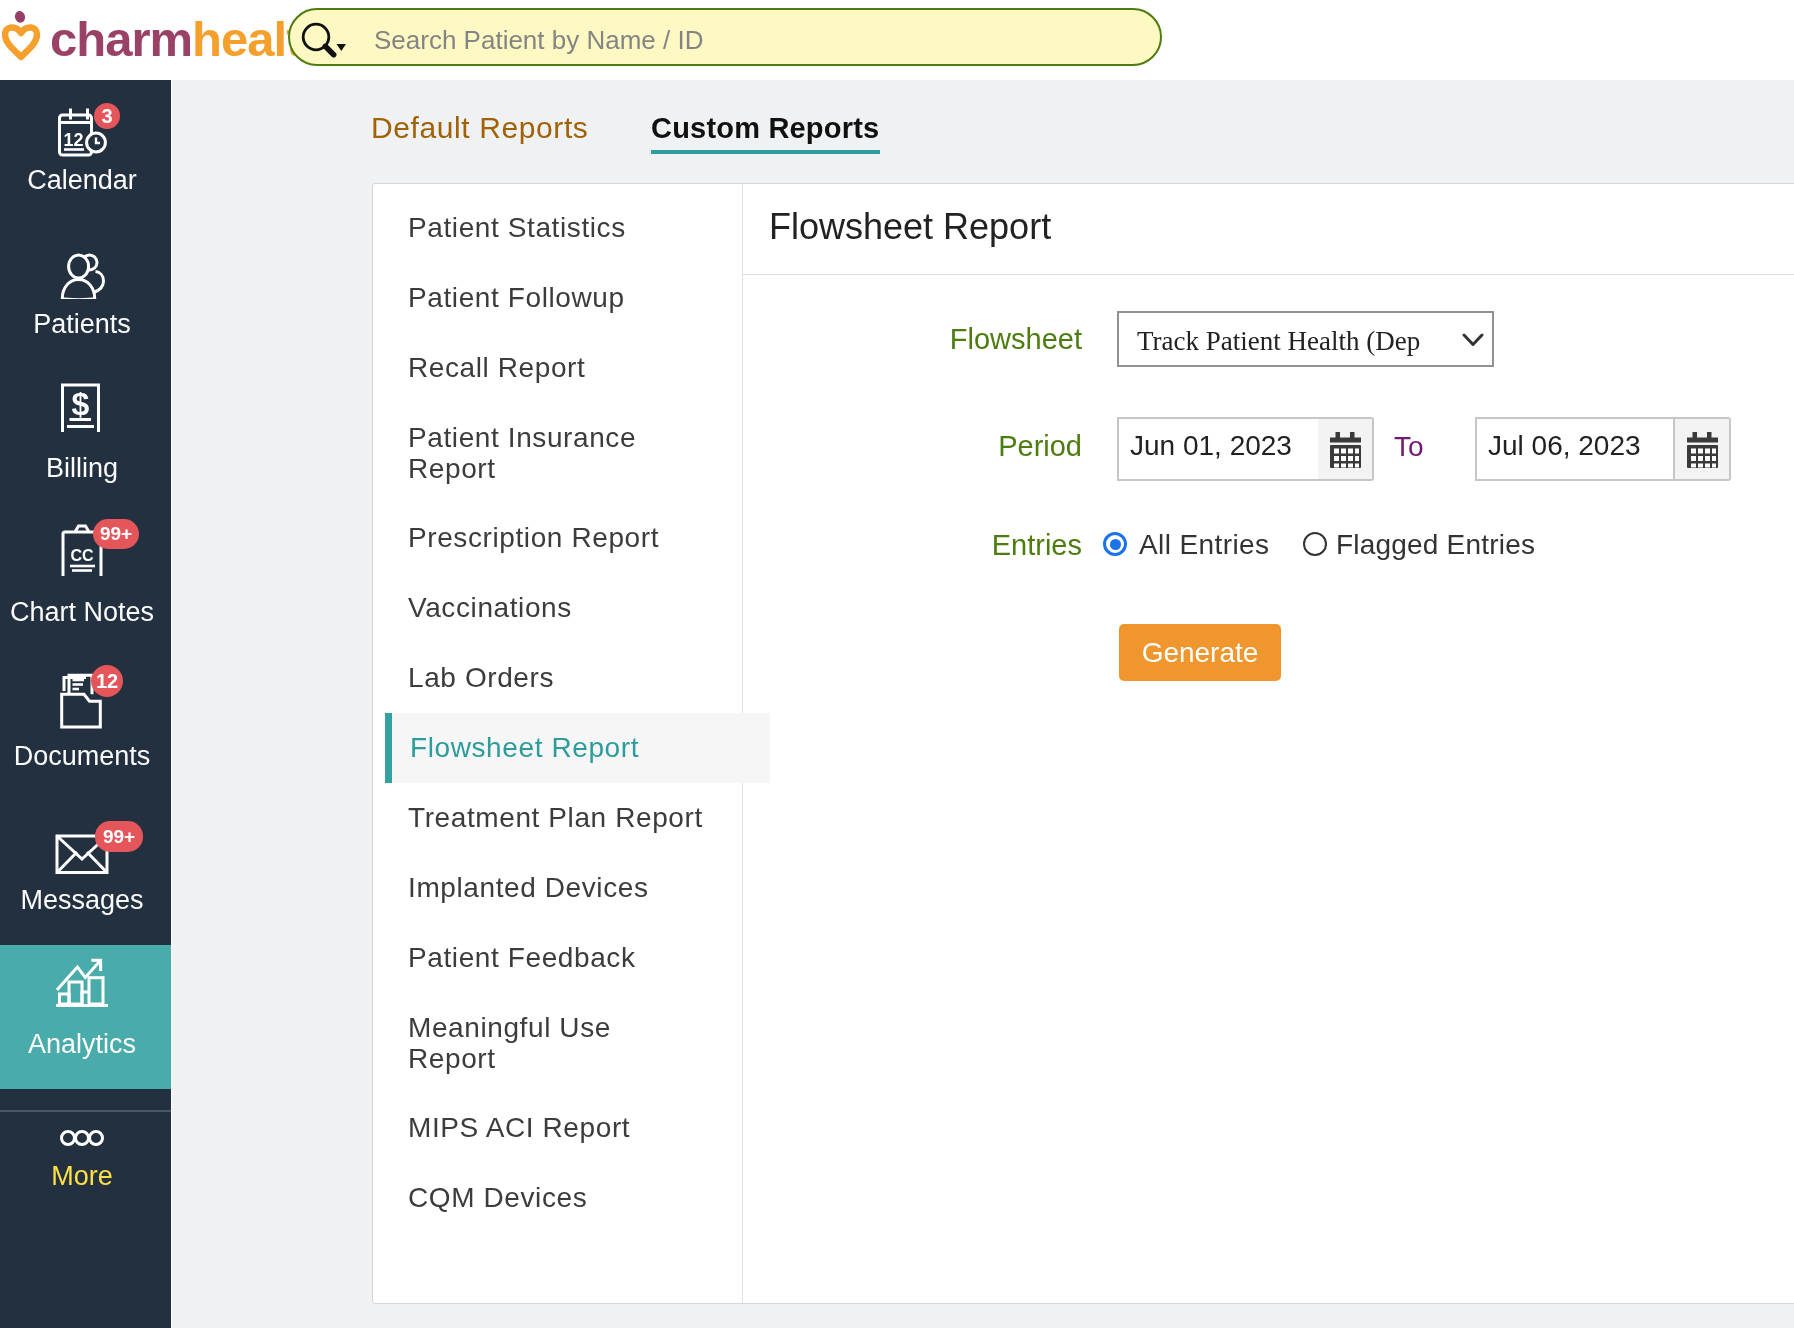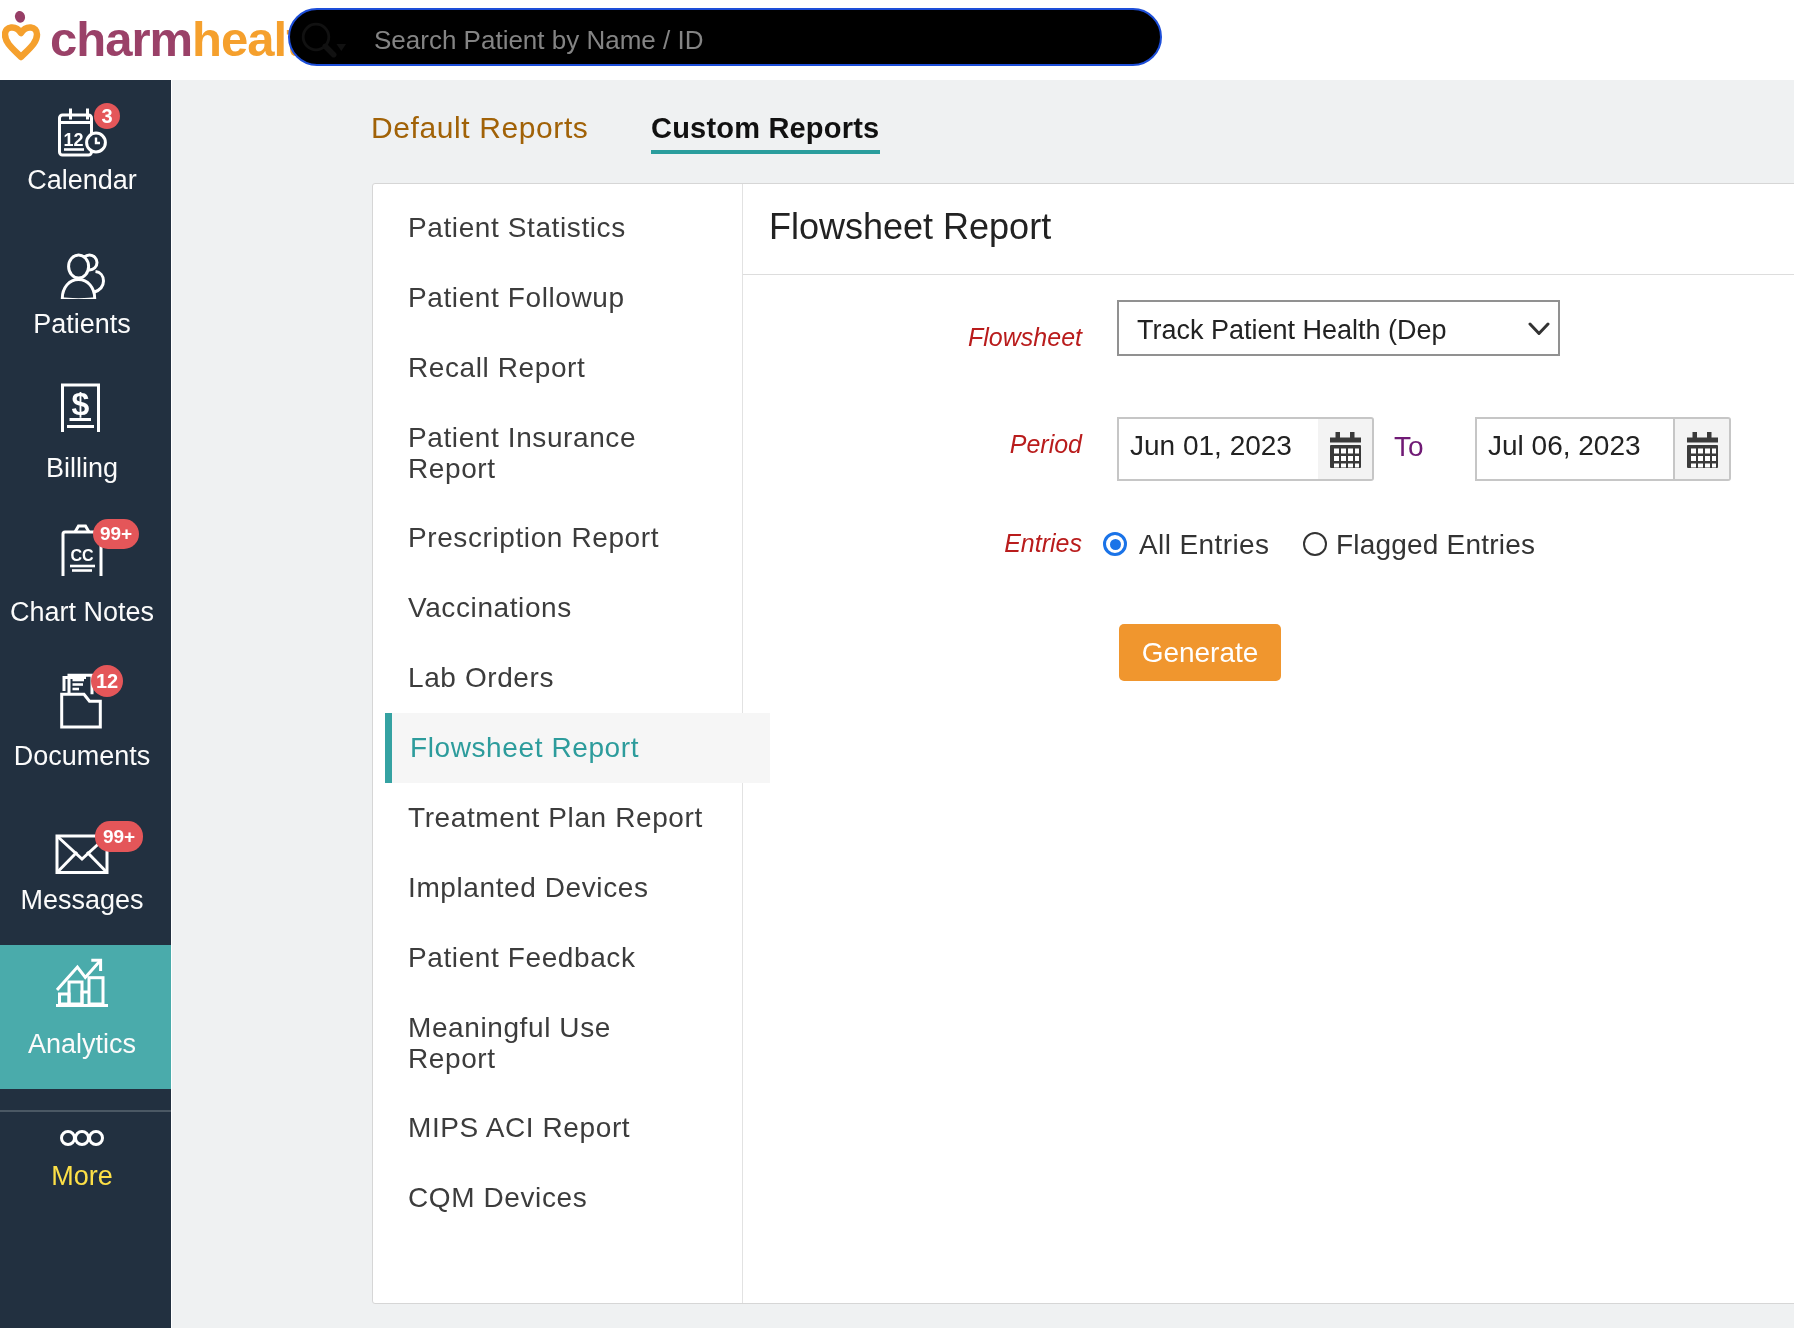--- a/index.html
+++ b/index.html
@@ -5,21 +5,21 @@
 * { margin:0; padding:0; box-sizing:border-box; }
 html,body { width:1794px; height:1328px; font-family:"Liberation Sans", sans-serif; background:#fff; overflow:hidden; }
 #stage { position:relative; width:1794px; height:1328px; }
 
 
 #header { position:absolute; left:0; top:0; width:1794px; height:80px; background:#fff; z-index:5; }
 #logo { position:absolute; left:2px; top:6px; }
 #logotext { position:absolute; left:50px; top:11px; font-size:49px; font-weight:bold; letter-spacing:-1px; white-space:nowrap; }
 #logotext .c1 { color:#9a4168; }
 #logotext .c2 { color:#f5a02d; }
-#search { position:absolute; left:288px; top:8px; width:874px; height:58px; background:#000000; border:2px solid #1d4ed8; border-radius:30px; z-index:6; }
+#search { position:absolute; left:288px; top:8px; width:874px; height:58px; background:#fef9c3; border:2px solid #4d7c0f; border-radius:30px; z-index:6; }
 #search .ph { position:absolute; left:84px; top:15px; font-size:26px; color:#848484; }
 #search svg { position:absolute; left:4px; top:6px; }
 
 
 #sidebar { position:absolute; left:0; top:80px; width:171px; height:1248px; background:#223040; z-index:4; }
 .navitem { position:absolute; left:0; width:171px; height:144px; }
 .navitem .icon { position:absolute; left:56px; top:24px; width:52px; height:52px; }
 .navitem .lbl { position:absolute; left:0; top:85px; width:164px; text-align:center; color:#fbfbfb; font-size:27px; line-height:29px; }
 #nav-analytics { background:#4aabab; }
 .badge { position:absolute; background:#e45659; color:#fff; font-weight:bold; text-align:center; z-index:2; font-family:"Liberation Sans",sans-serif; }
@@ -38,26 +38,26 @@
 
 #panel { position:absolute; left:200px; top:103px; width:1431px; height:1121px; background:#fff; border:1px solid #d6d6d6; border-radius:3px; }
 #listcol { position:absolute; left:0; top:0; width:370px; height:1119px; border-right:1px solid #e2e2e2; }
 #list { position:absolute; left:0; top:9px; width:414px; }
 .li { position:relative; padding:19px 20px 19px 35px; font-size:28px; letter-spacing:0.6px; line-height:32px; color:#3c3c3c; white-space:nowrap; }
 .li.sel { margin:0 17px 0 12px; padding-left:18px; background:#f6f6f6; color:#2d9c9c; border-left:7px solid #35a2a2; }
 
 #heading { position:absolute; left:396px; top:22px; font-size:36px; font-weight:400; letter-spacing:0px; color:#222; line-height:41px; }
 #hdivider { position:absolute; left:571px; top:194px; width:1051px; height:1px; background:#ddd; }
 
-.flabel { position:absolute; width:260px; text-align:right; font-size:25px; color:#b91c1c;font-style:italic; }
+.flabel { position:absolute; width:260px; text-align:right; font-size:29px; color:#4d7c0f; }
 #lbl-flowsheet { left:650px; top:243px; }
 #lbl-period { left:650px; top:350px; }
 #lbl-entries { left:650px; top:449px; }
 
-#selbox { position:absolute; left:945px; top:220px; width:443px; height:56px; border:2px solid #919191; background:#fff; }
+#selbox { position:absolute; left:945px; top:231px; width:377px; height:56px; border:2px solid #919191; background:#fff;font-family:Liberation Serif, serif; }
 #selbox .txt { position:absolute; left:18px; top:13px; font-size:27px; letter-spacing:0px; color:#222; }
 #selbox svg { position:absolute; right:8px; top:20px; }
 
 .dinput { position:absolute; top:337px; height:64px; background:#fff; border:2px solid #c6c6c6; }
 .dinput .txt { position:absolute; left:11px; top:11px; font-size:28px; color:#222; }
 #date1 { left:945px; width:232px; }
 #date2 { left:1303px; width:200px; }
 .calbtn { position:absolute; top:337px; width:56px; height:64px; background:#f3f3f3; border:2px solid #c6c6c6; border-left:none; border-radius:0 3px 3px 0; }
 #cal1 { left:1146px; }
 #cal2 { left:1503px; }

